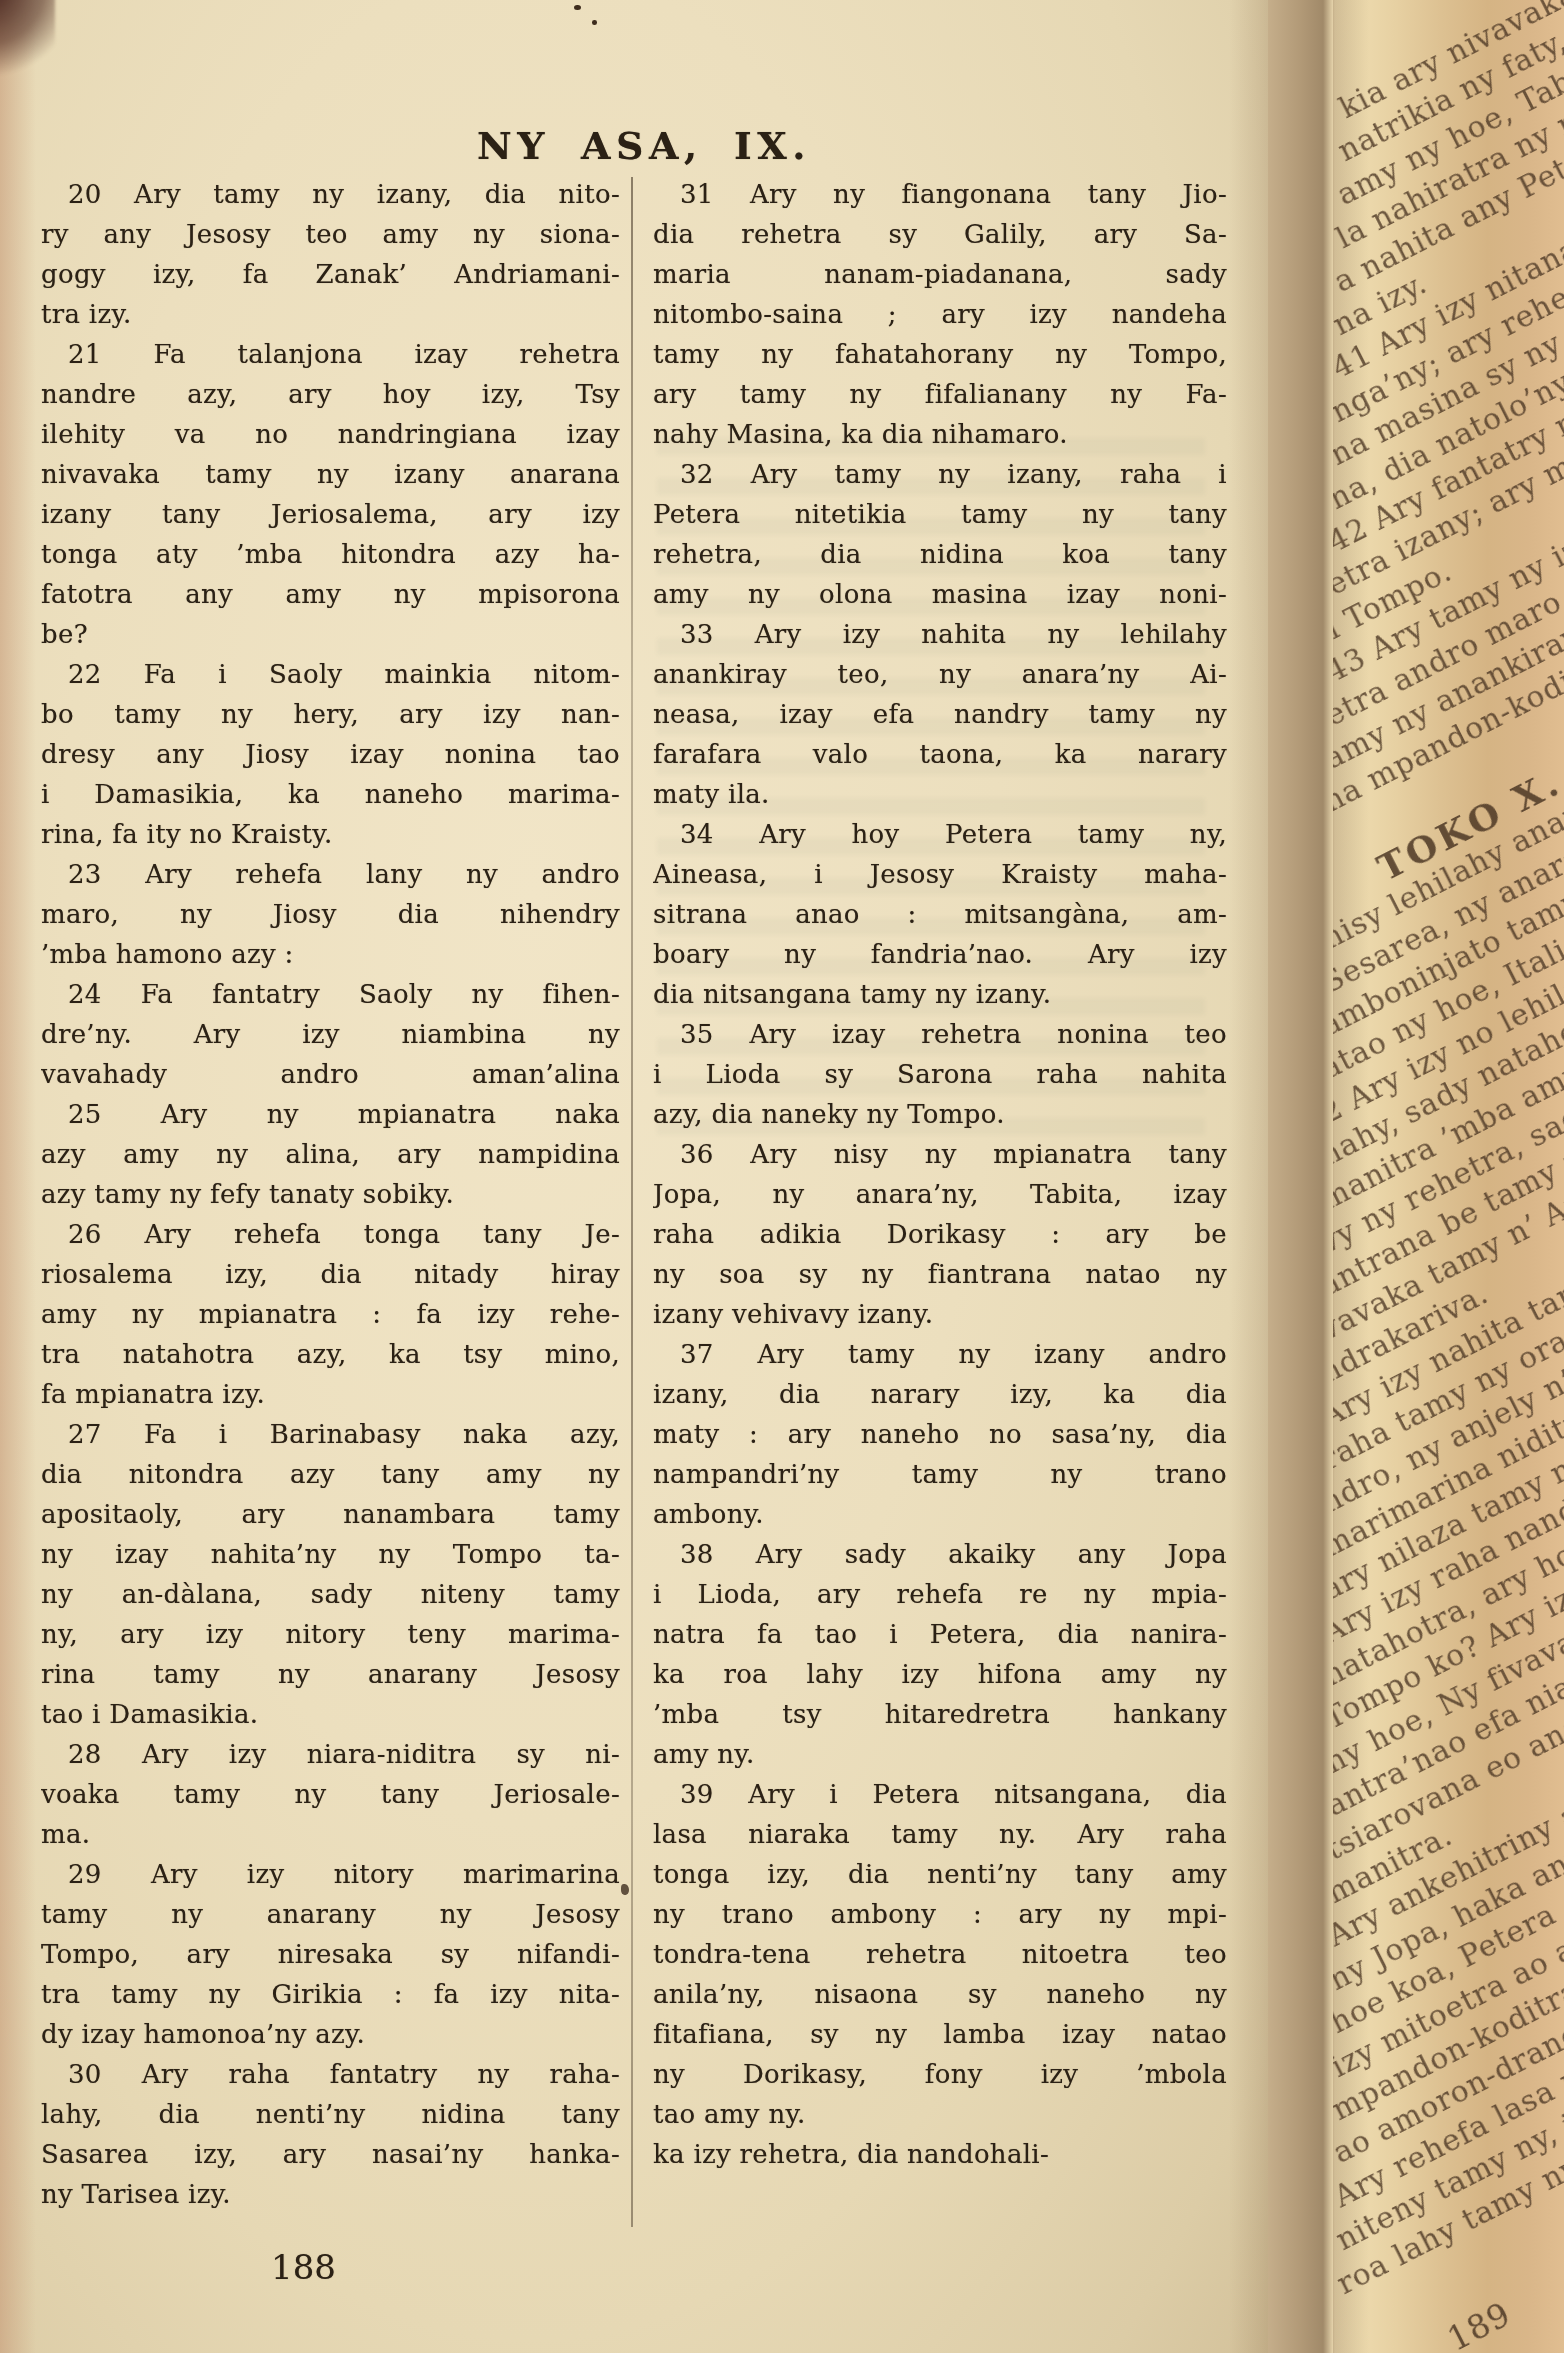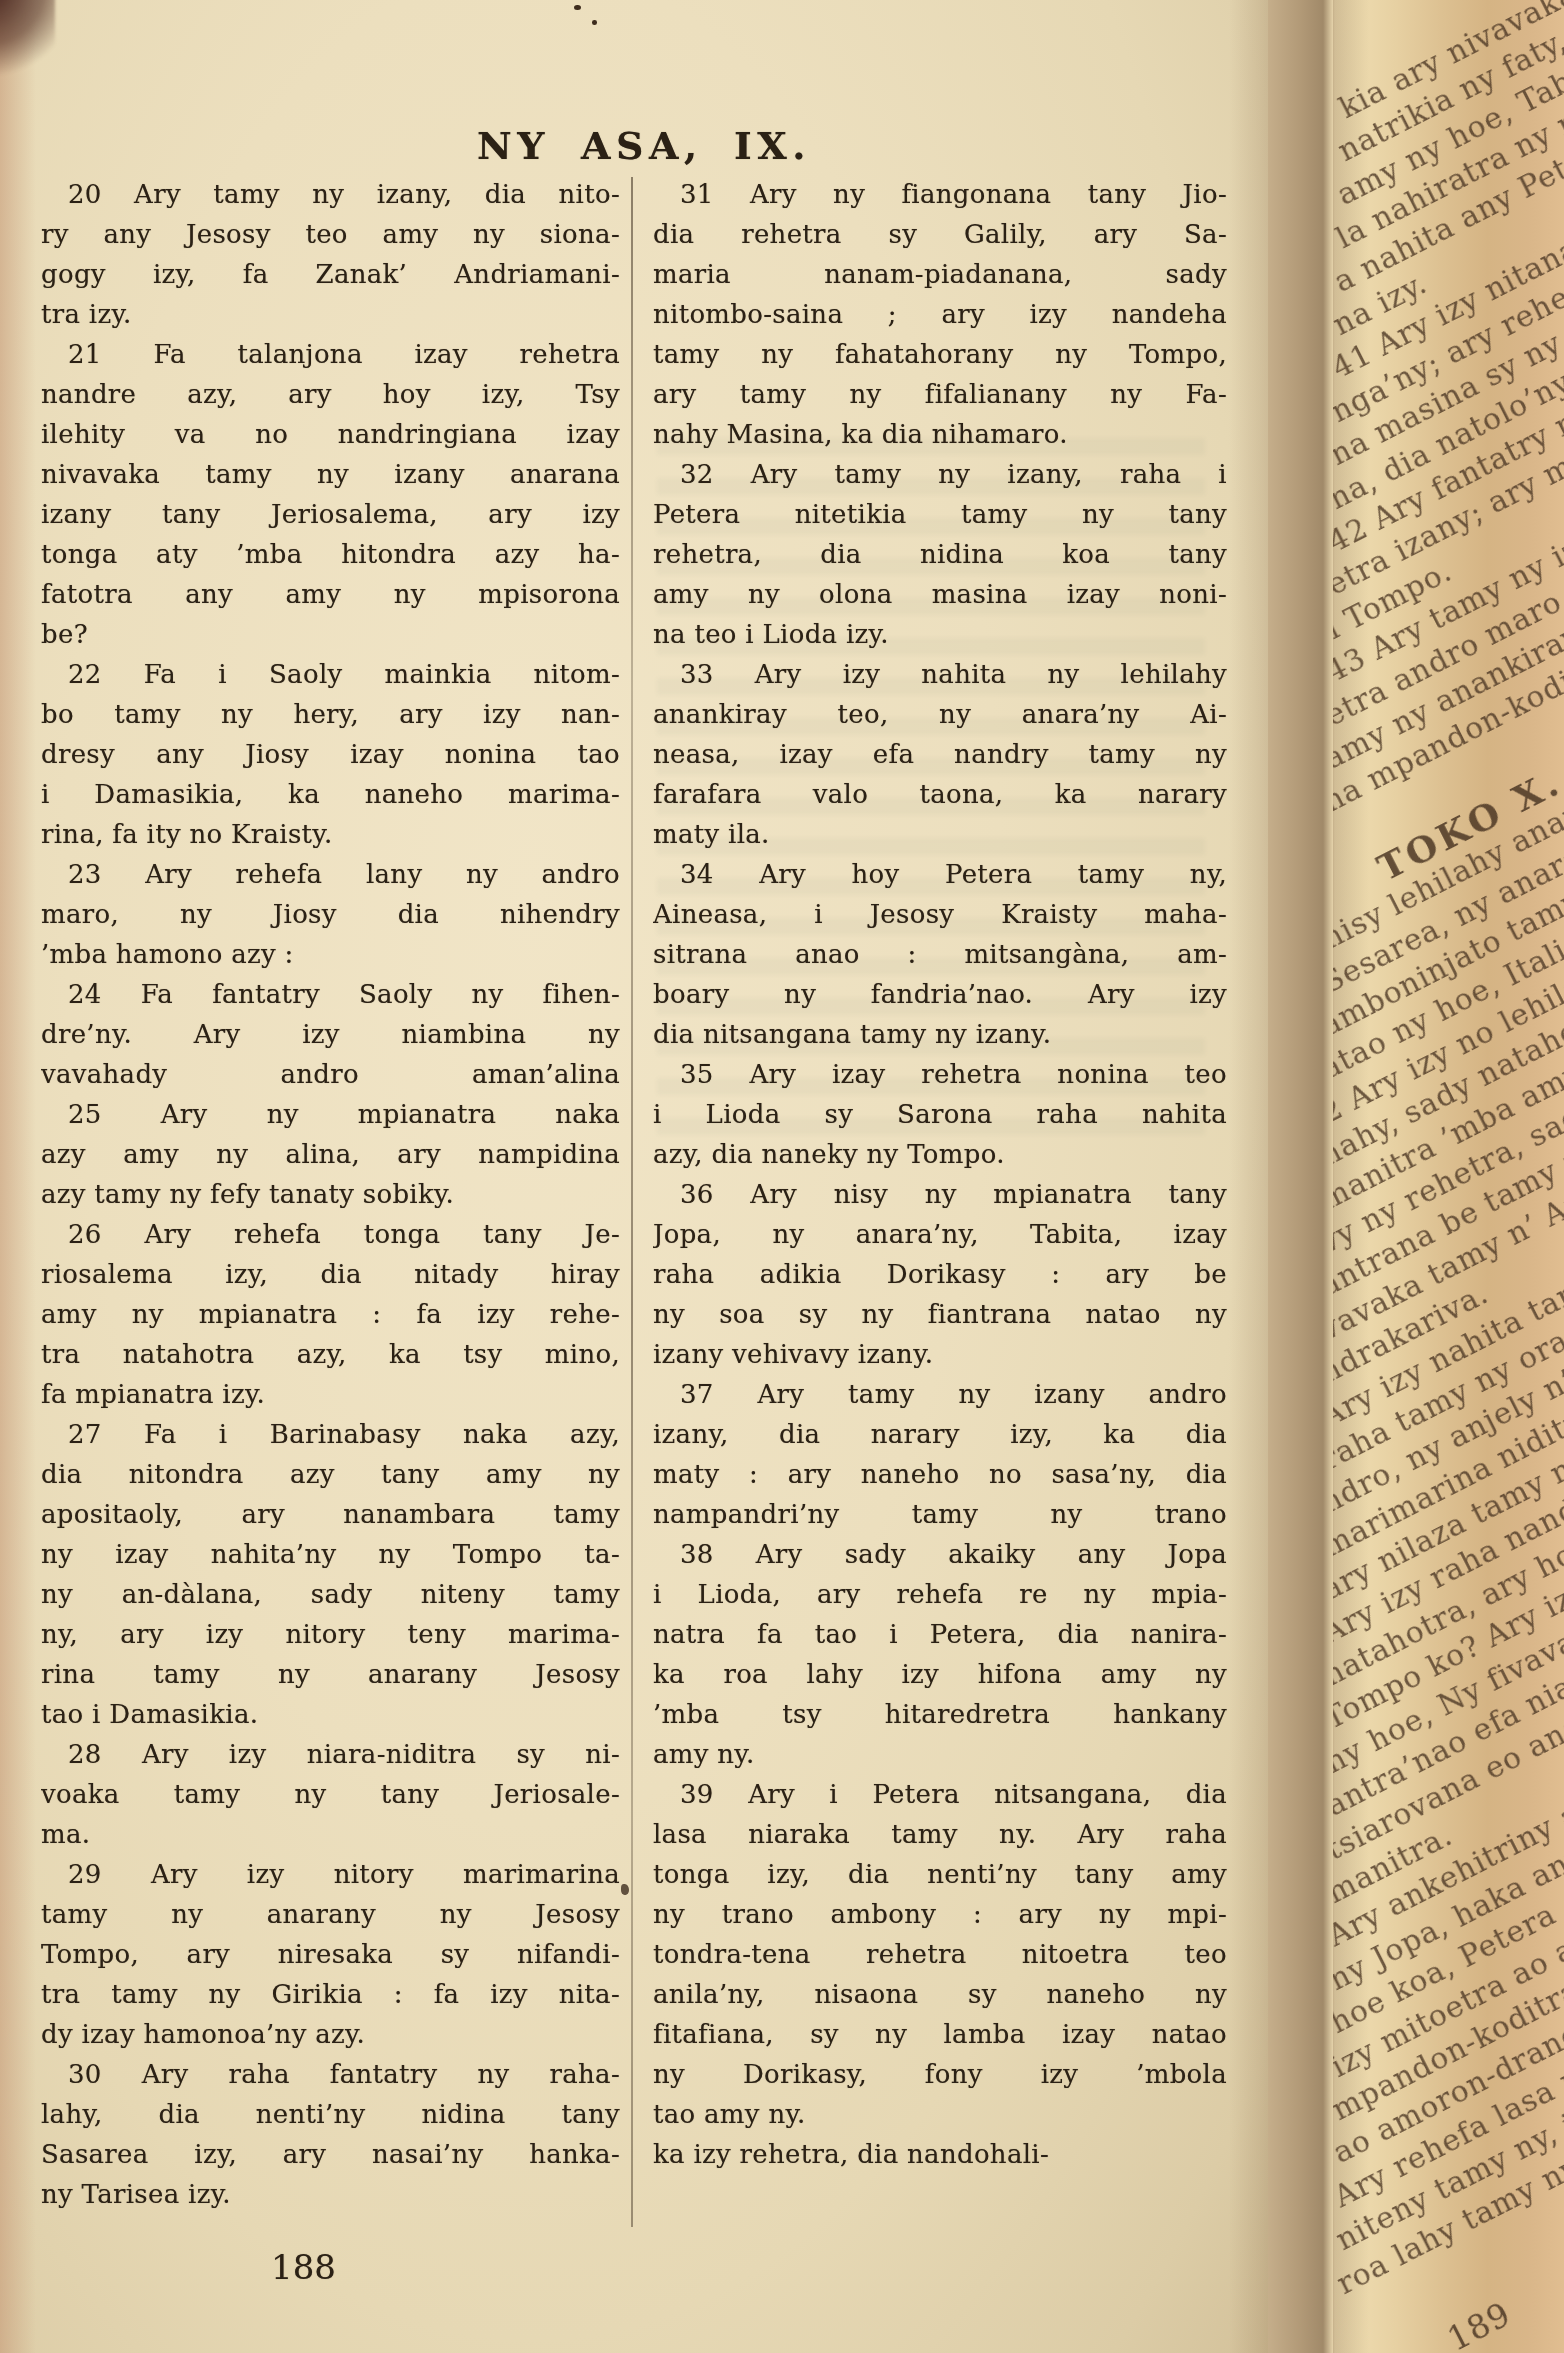--- a/index.html
+++ b/index.html
@@ -160,21 +160,20 @@
           <div class="vline">nitombo-saina ; ary izy nandeha</div>
           <div class="vline">tamy ny fahatahorany ny Tompo,</div>
           <div class="vline">ary tamy ny fifalianany ny Fa-</div>
           <div class="vline last">nahy Masina, ka dia nihamaro.</div>
         </div>
         <div>
           <div class="vline first">32 Ary tamy ny izany, raha i</div>
           <div class="vline">Petera nitetikia tamy ny tany</div>
           <div class="vline">rehetra, dia nidina koa tany</div>
           <div class="vline">amy ny olona masina izay noni-</div>
-          <div class="vline last">na teo i Lioda izy.</div>
         </div>
         <div>
           <div class="vline first">33 Ary izy nahita ny lehilahy</div>
           <div class="vline">anankiray teo, ny anara’ny Ai-</div>
           <div class="vline">neasa, izay efa nandry tamy ny</div>
           <div class="vline">farafara valo taona, ka narary</div>
           <div class="vline last">maty ila.</div>
         </div>
         <div>
           <div class="vline first">34 Ary hoy Petera tamy ny,</div>
@@ -193,20 +192,21 @@
           <div class="vline">Jopa, ny anara’ny, Tabita, izay</div>
           <div class="vline">raha adikia Dorikasy : ary be</div>
           <div class="vline">ny soa sy ny fiantrana natao ny</div>
           <div class="vline last">izany vehivavy izany.</div>
         </div>
         <div>
           <div class="vline first">37 Ary tamy ny izany andro</div>
           <div class="vline">izany, dia narary izy, ka dia</div>
           <div class="vline">maty : ary naneho no sasa’ny, dia</div>
           <div class="vline">nampandri’ny tamy ny trano</div>
+          <div class="vline last">ambony.</div>
         </div>
         <div>
           <div class="vline first">38 Ary sady akaiky any Jopa</div>
           <div class="vline">i Lioda, ary rehefa re ny mpia-</div>
           <div class="vline">natra fa tao i Petera, dia nanira-</div>
           <div class="vline">ka roa lahy izy hifona amy ny</div>
           <div class="vline">’mba tsy hitaredretra hankany</div>
           <div class="vline last">amy ny.</div>
         </div>
         <div>

